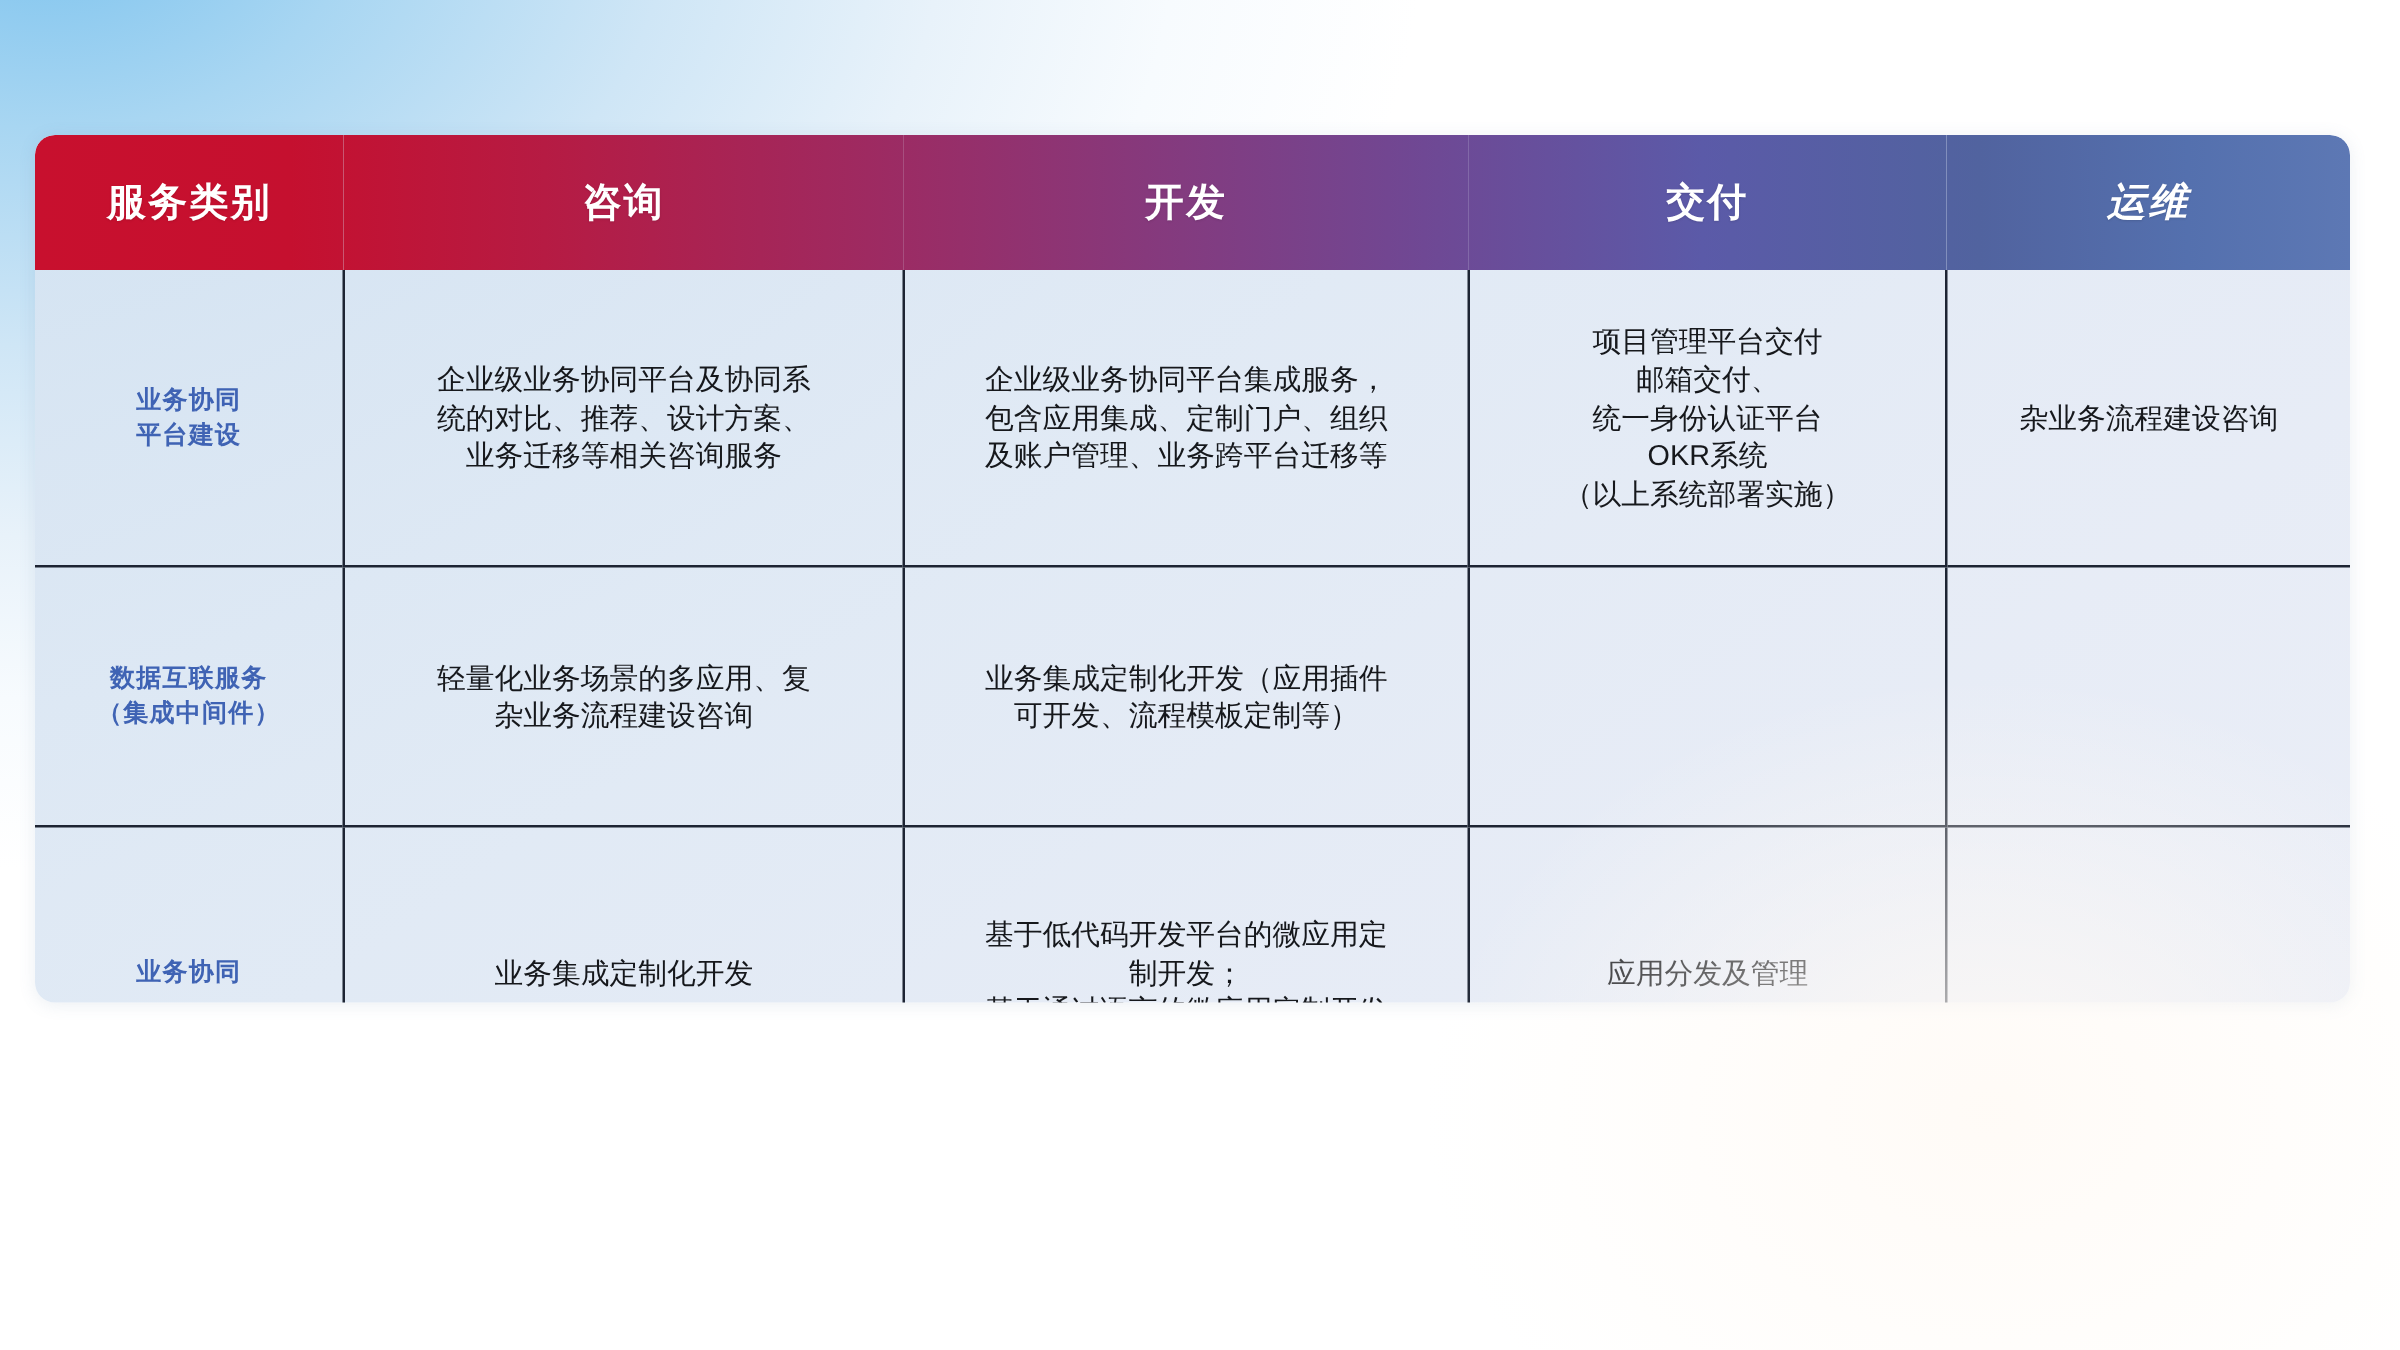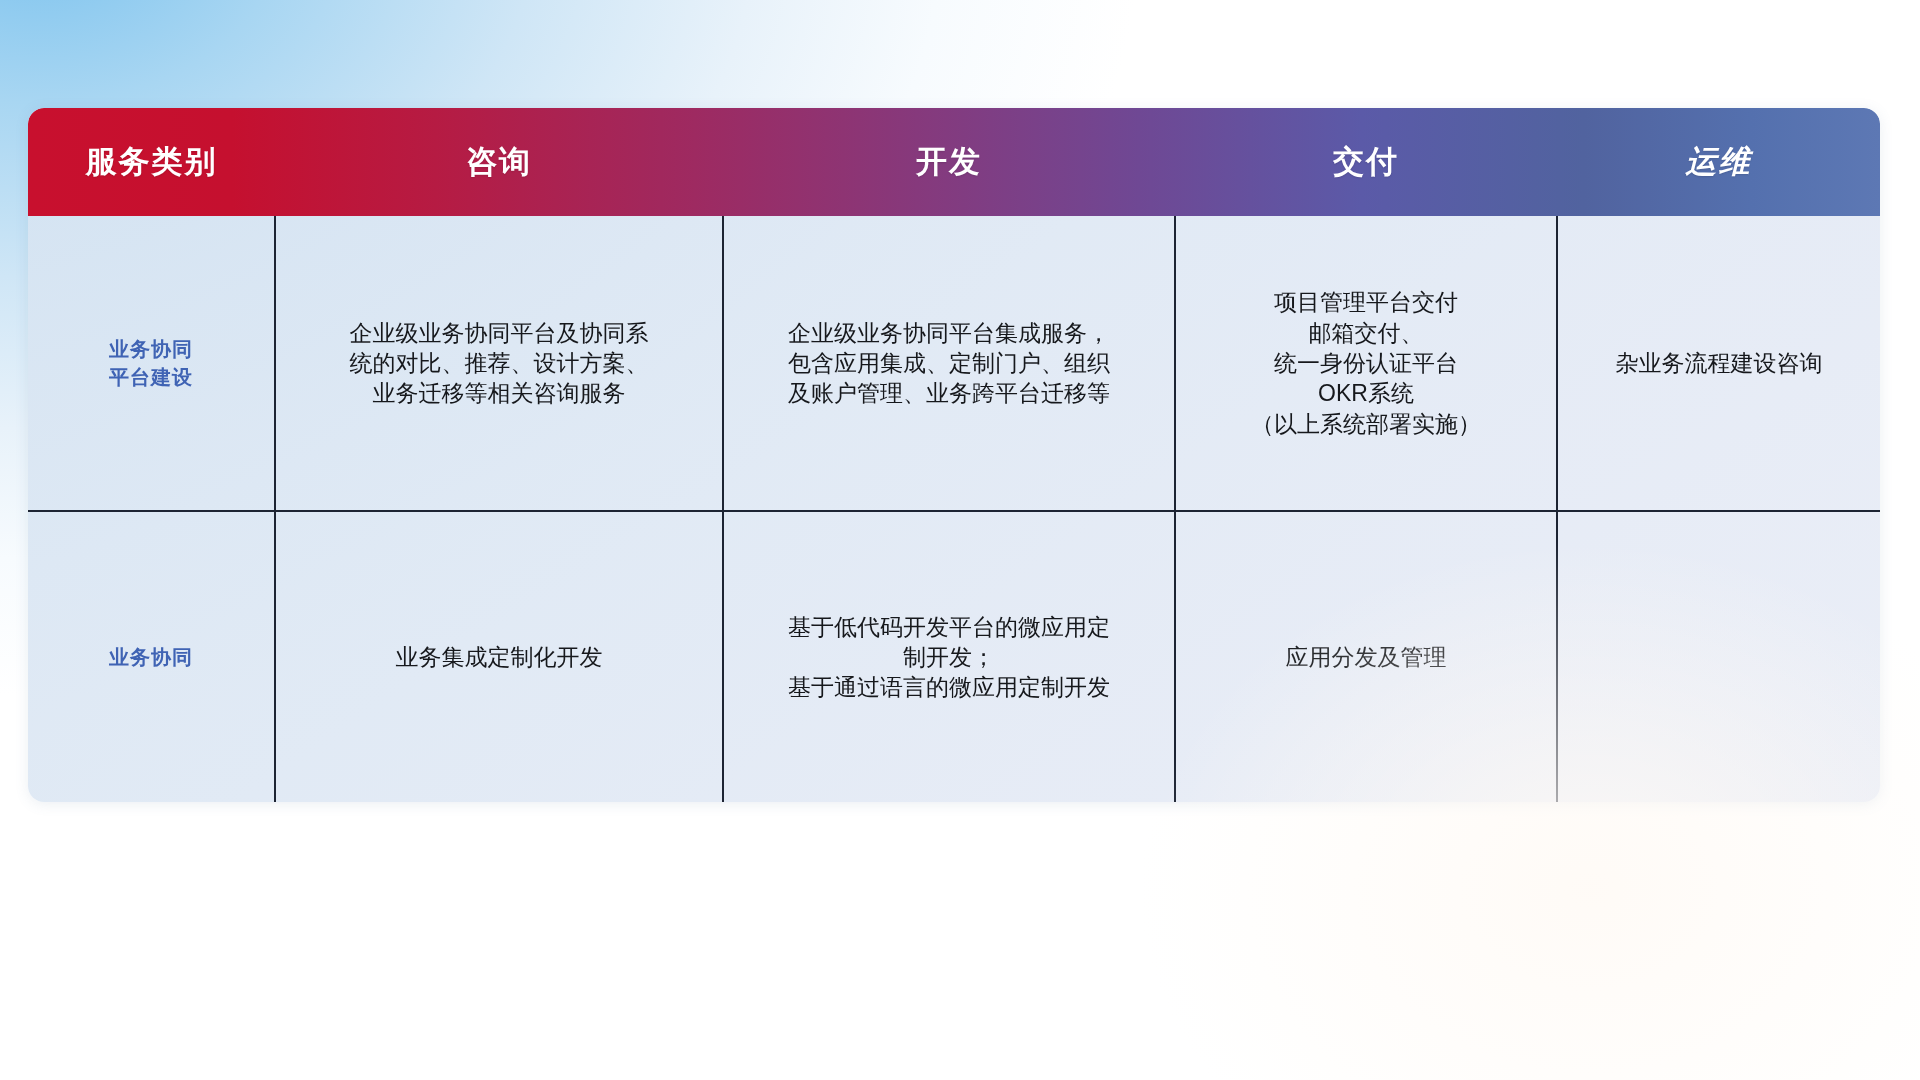--- a/index.html
+++ b/index.html
@@ -105,20 +105,30 @@
           <td>企业级业务协同平台集成服务，
 包含应用集成、定制门户、组织
 及账户管理、业务跨平台迁移等</td>
           <td>项目管理平台交付
 邮箱交付、
 统一身份认证平台
 OKR系统
 （以上系统部署实施）</td>
           <td class="last">杂业务流程建设咨询</td>
         </tr>
+        <tr class="r2">
+          <td class="cat">数据互联服务
+（集成中间件）</td>
+          <td>轻量化业务场景的多应用、复
+杂业务流程建设咨询</td>
+          <td>业务集成定制化开发（应用插件
+可开发、流程模板定制等）</td>
+          <td></td>
+          <td class="last"></td>
+        </tr>
         <tr class="r3">
           <td class="cat">业务协同</td>
           <td>业务集成定制化开发</td>
           <td>基于低代码开发平台的微应用定
 制开发；
 基于通过语言的微应用定制开发</td>
           <td>应用分发及管理</td>
           <td class="last"></td>
         </tr>
       </tbody>

